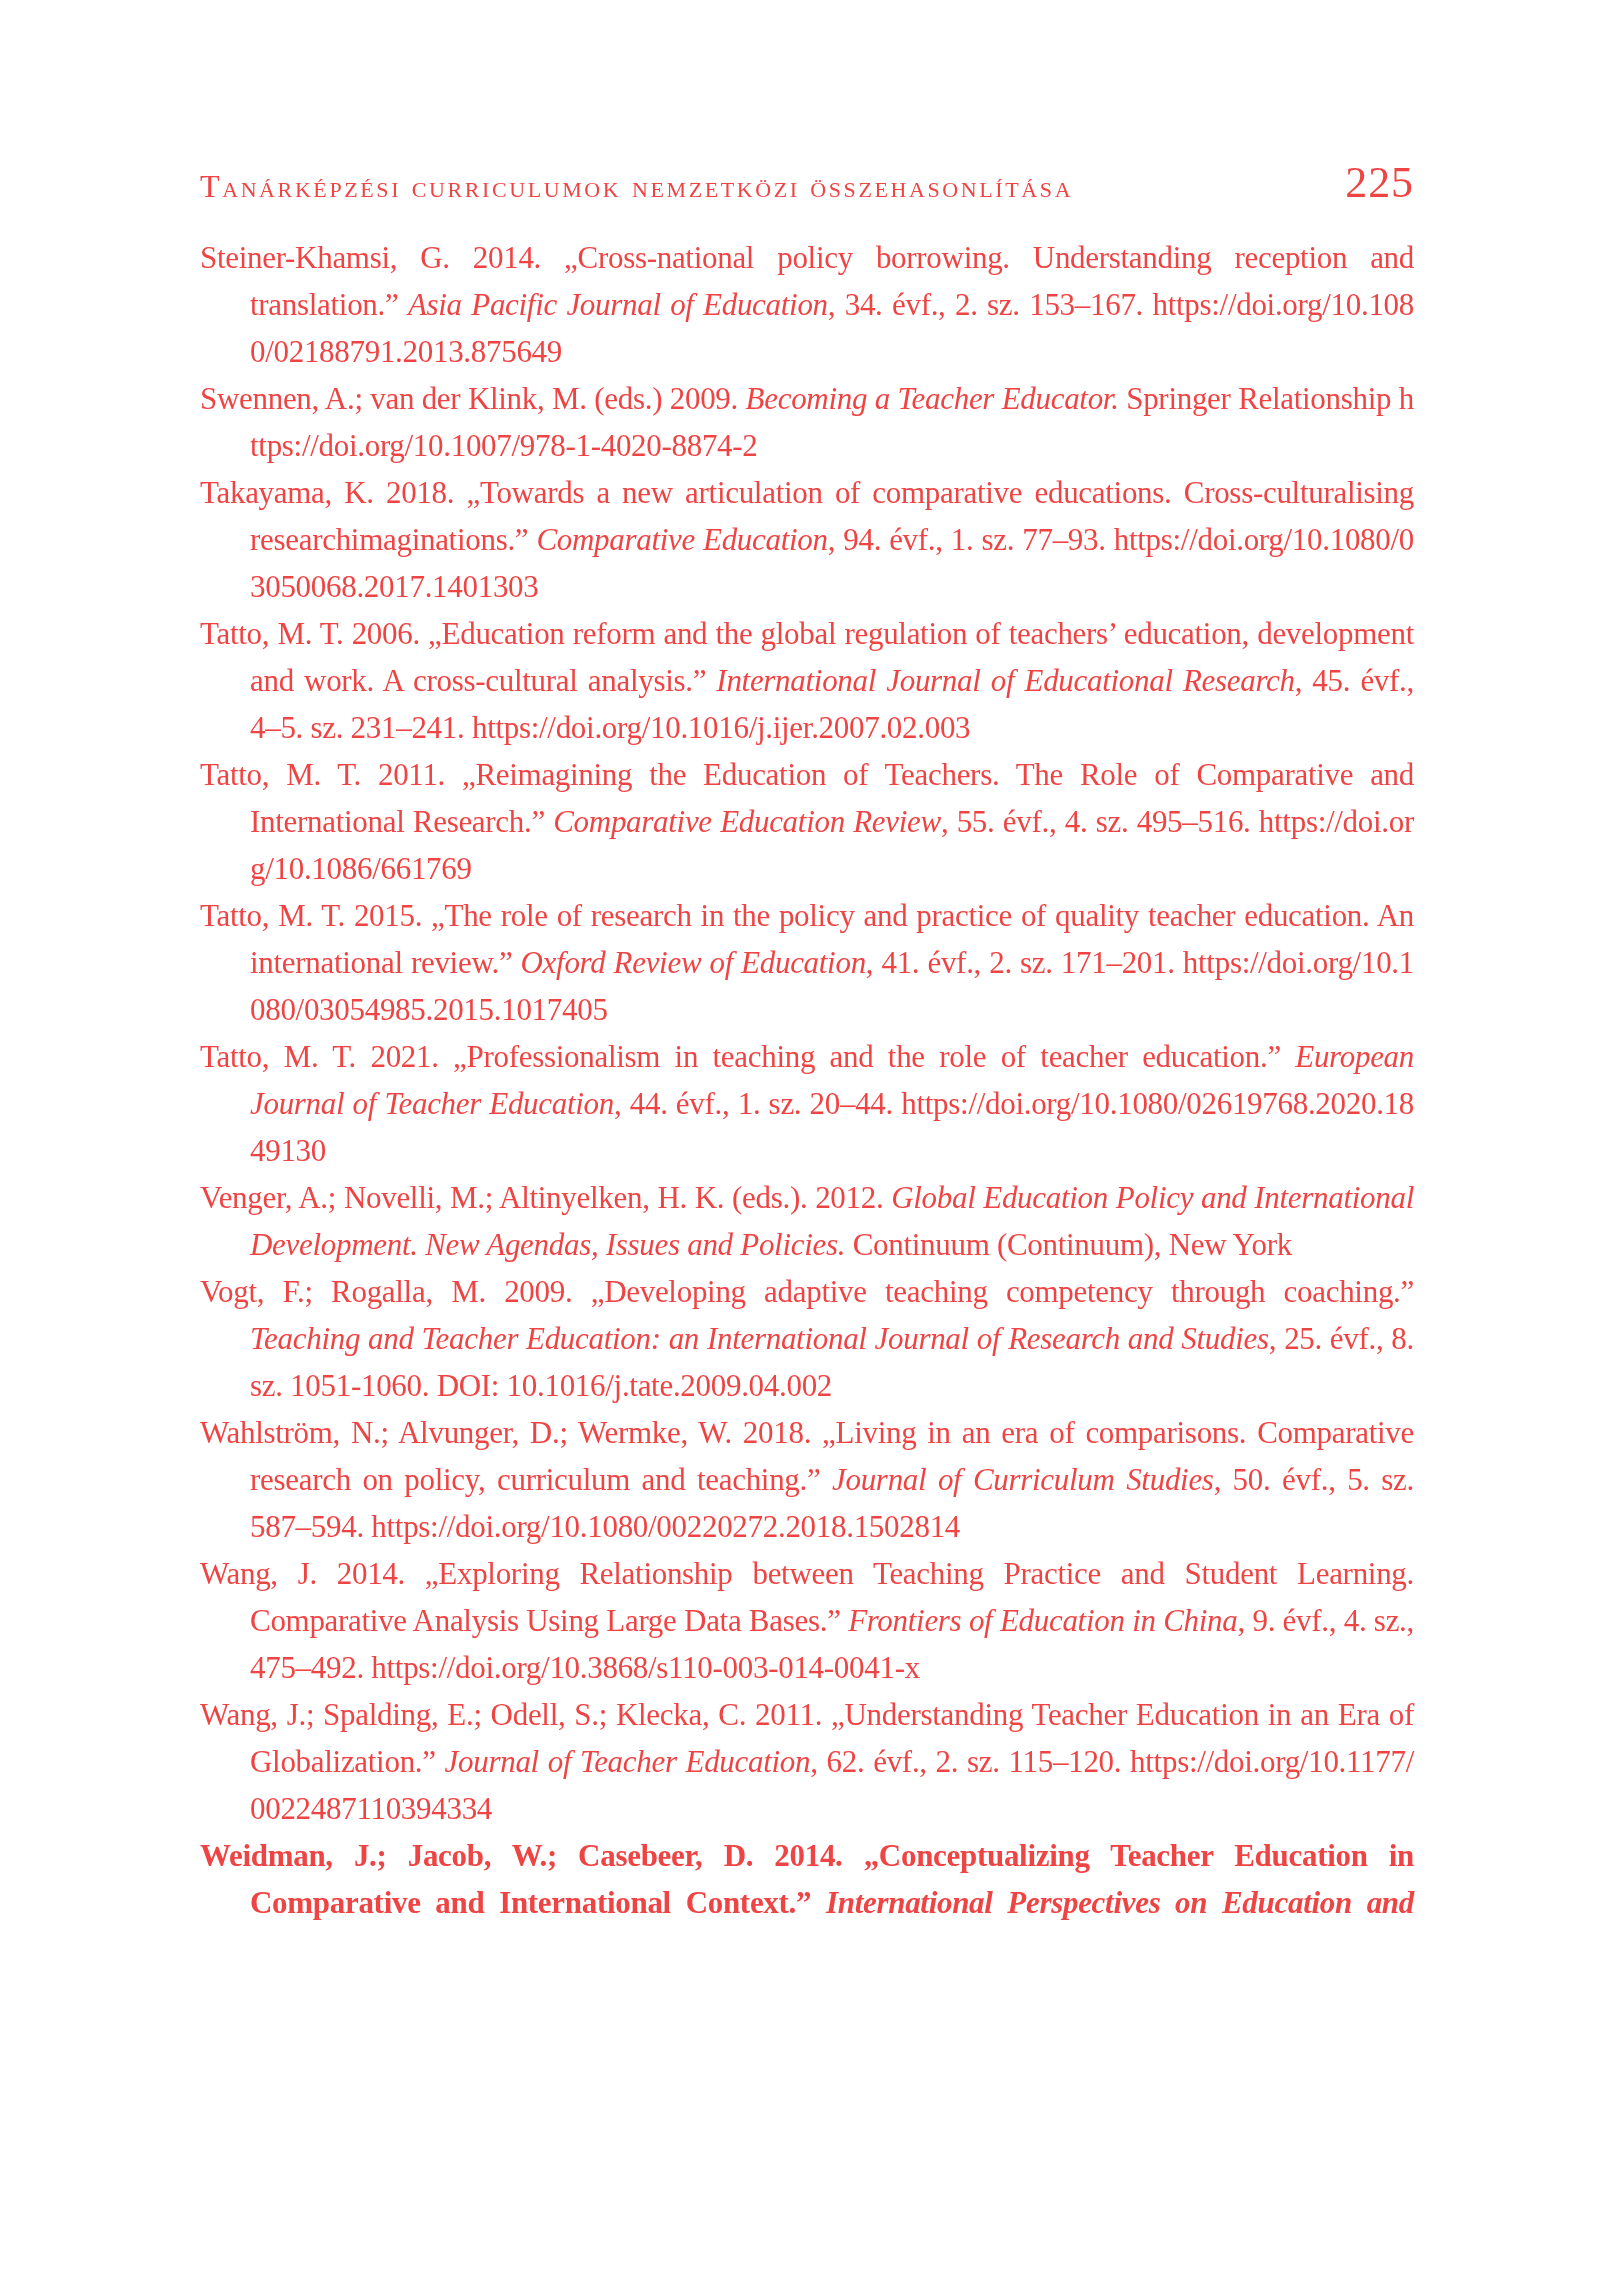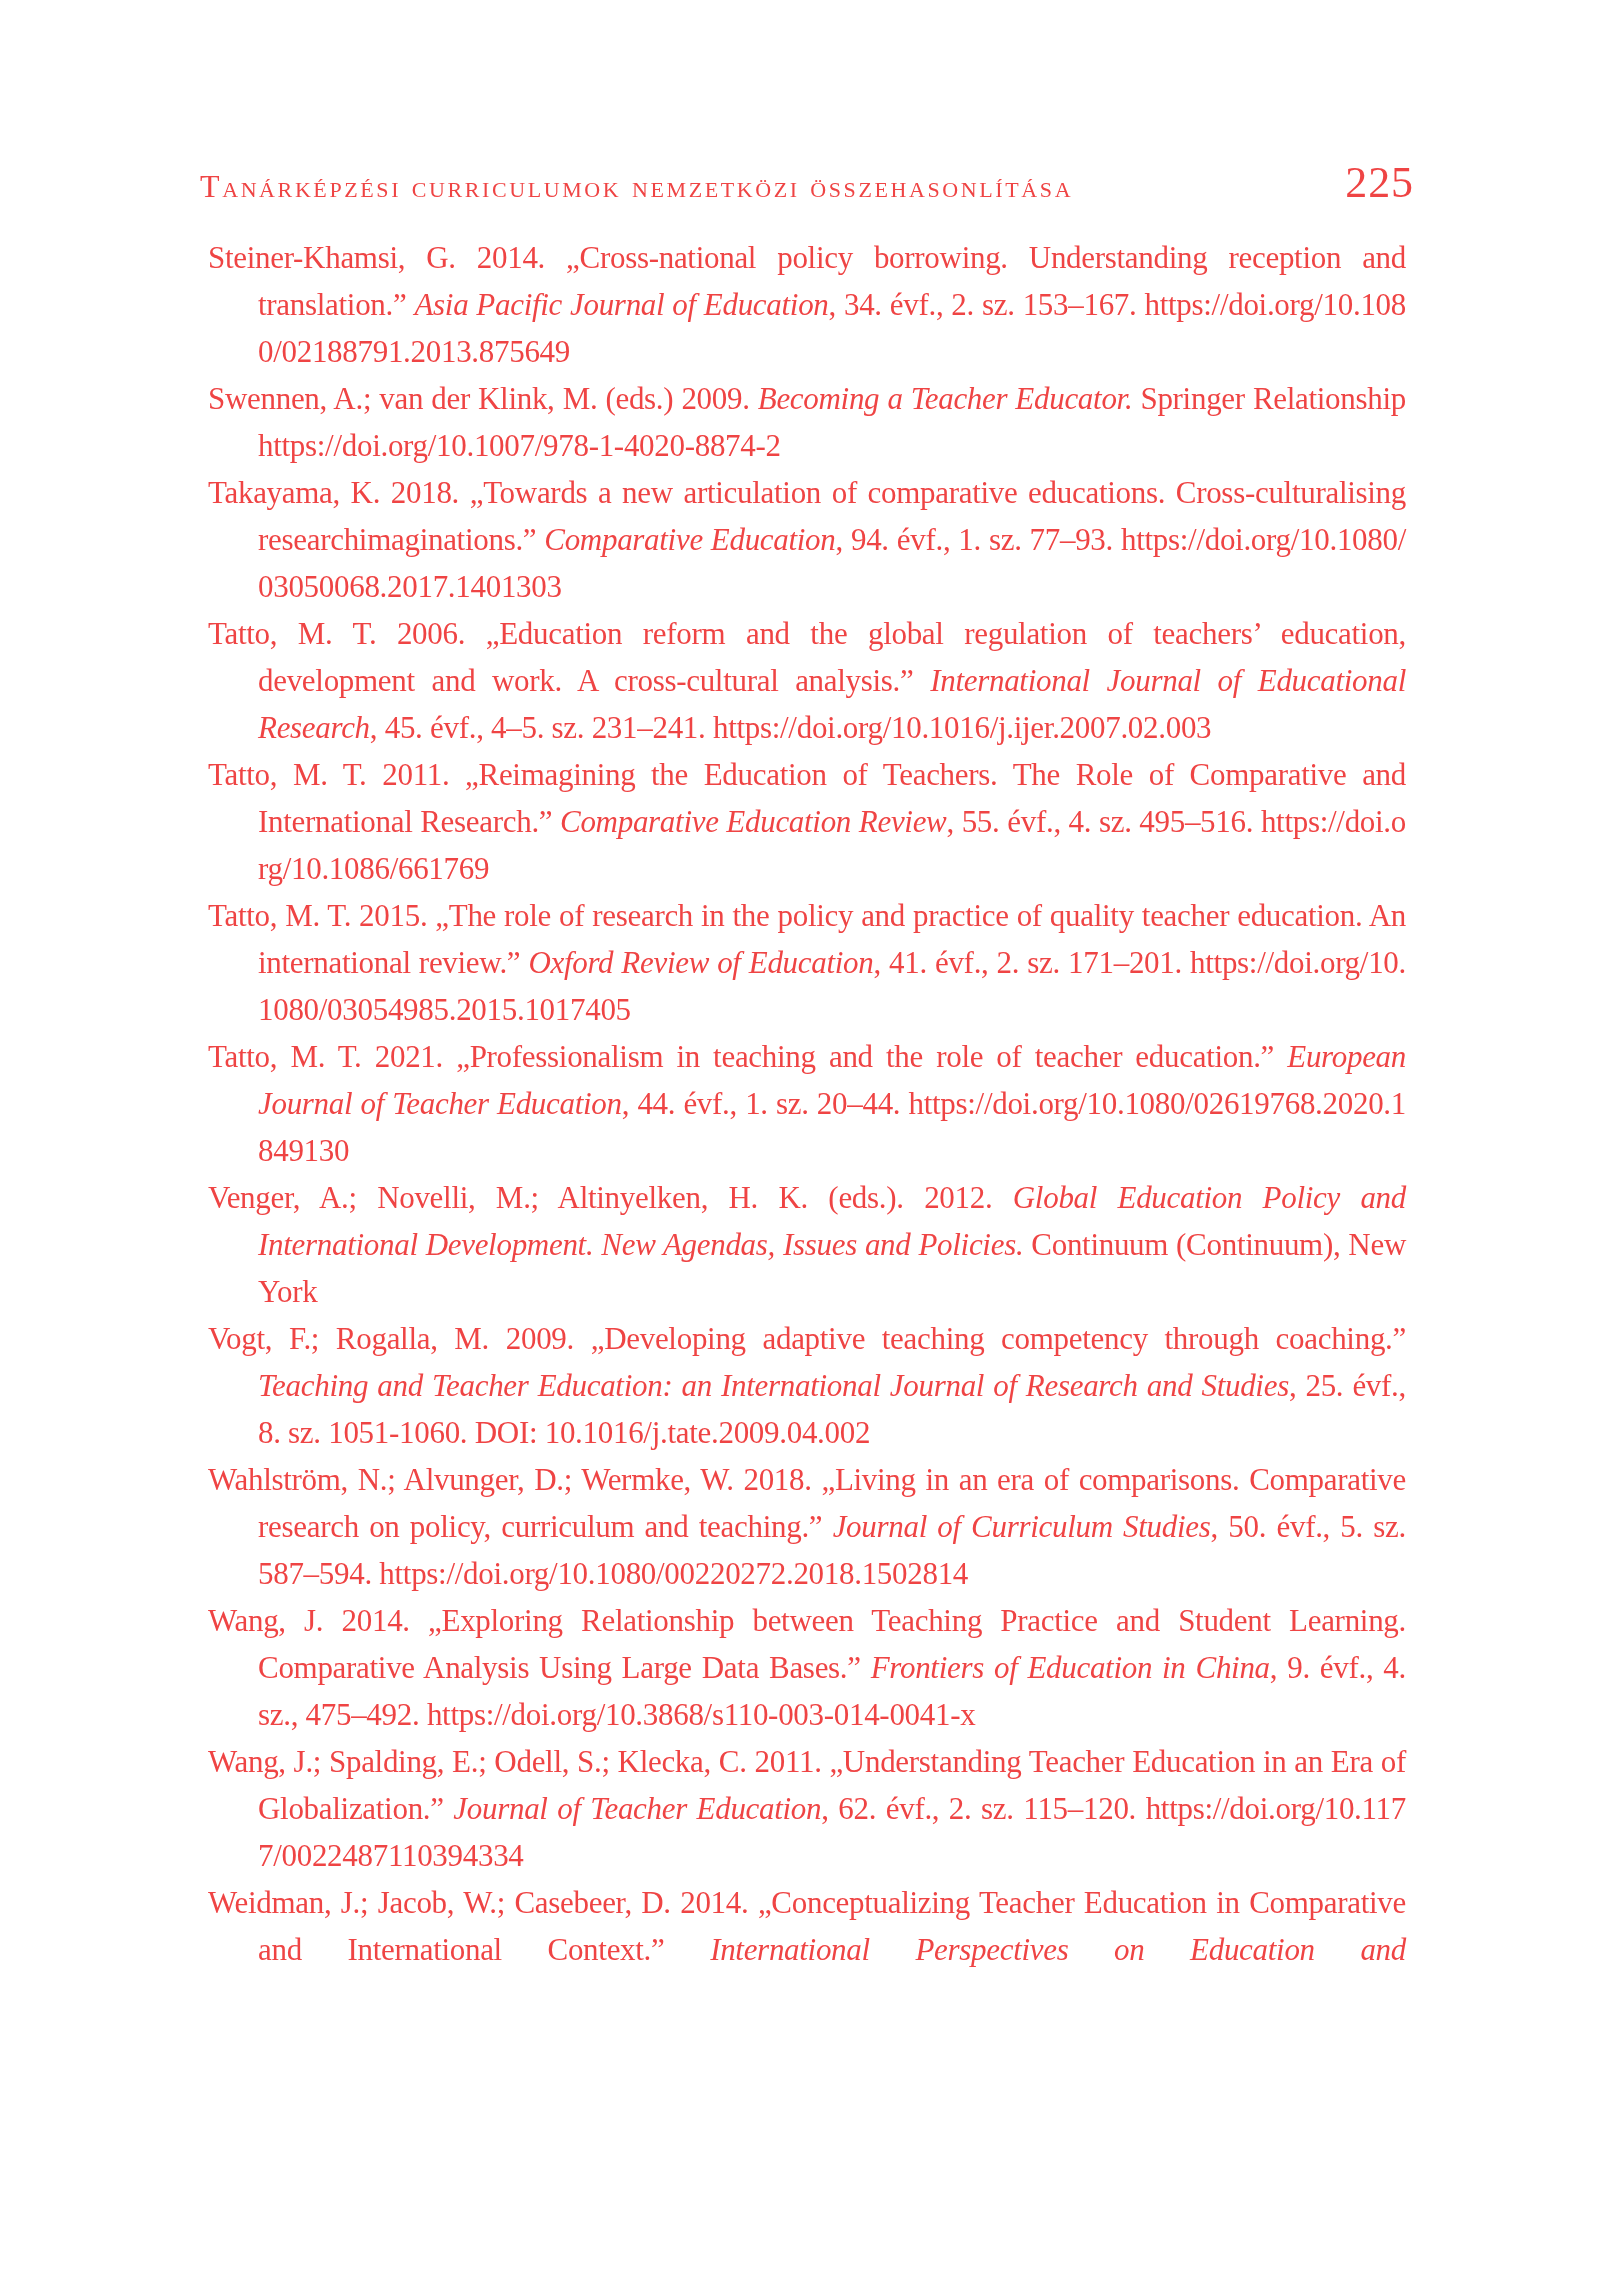--- a/index.html
+++ b/index.html
@@ -28,34 +28,35 @@
     font-variant: small-caps;
     font-size: 32px;
     letter-spacing: 2.6px;
     white-space: nowrap;
   }
   .page-number {
     font-size: 44px;
     letter-spacing: 0.9px;
   }
   .refs {
-    margin: 8px;
+    margin: 0;
   }
   p.ref {
     margin: 0;
     font-size: 31px;
     line-height: 47px;
     letter-spacing: -0.3px;
     text-align: justify;
     padding-left: 50px;
     text-indent: -50px;
     hyphens: none;
   }
   p.ref.cont {
     text-align-last: justify;
+    font-weight: bold;
   }
   .it {
     font-style: italic;
   }
   .url {
     word-break: break-all;
   }
 </style>
 </head>
 <body>

